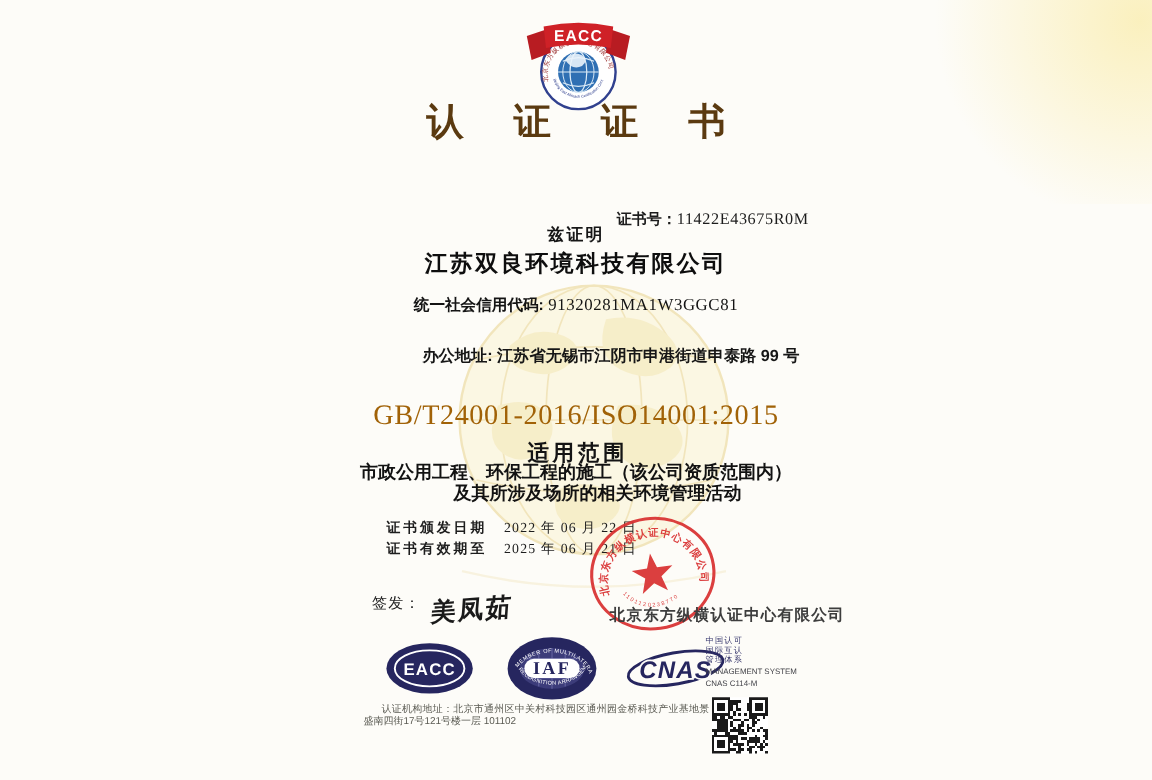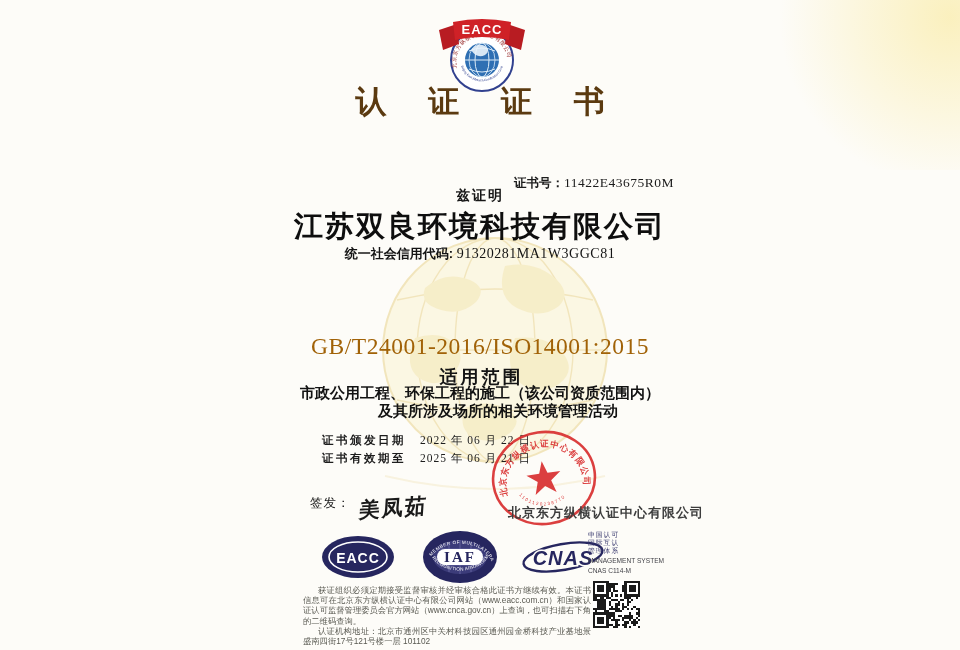--- a/index.html
+++ b/index.html
@@ -12,21 +12,21 @@
   #corner-glow{left:760px;top:0;width:200px;height:170px;
     background:radial-gradient(circle at 95% 10%, rgba(250,238,180,.85), rgba(250,238,180,0) 70%);}
 
   #title{top:81px;font-size:31px;font-weight:bold;letter-spacing:17px;text-indent:17px;
     color:#5b3a10;font-family:"Liberation Serif","DejaVu Serif",serif;}
   #certno{left:514px;top:147px;font-size:12.5px;color:#1c1c1c;margin-top:28px;}
   #certno .lbl{font-weight:bold;}
   #certno .val{font-family:"Liberation Serif",serif;font-size:13.5px;letter-spacing:.5px;}
 
   #certify{top:187px;font-size:14px;font-weight:bold;color:#161616;letter-spacing:2px;}
-  #company{top:207px;font-size:29px;font-weight:bold;color:#0e0e0e;letter-spacing:2px;}
+  #company{top:207px;font-size:19px;font-weight:bold;color:#0e0e0e;letter-spacing:2px;}
   #creditcode{top:245px;font-size:13px;color:#141414;}
   #creditcode .lbl{font-weight:bold;}
   #creditcode .val{font-family:"Liberation Serif",serif;font-size:14px;letter-spacing:.5px;}
 
   .addr{left:352px;font-size:13.5px;font-weight:bold;color:#161616;}
   #regaddr{top:271px;}
   #officeaddr{top:288px;}
 
   #stdhead{top:309px;font-size:17.5px;font-weight:bold;color:#101010;letter-spacing:4px;text-indent:4px;}
   #gbt{top:333px;font-size:23.5px;color:#a16207;letter-spacing:.5px;}
@@ -114,20 +114,23 @@
     <span class="lbl">证书号：</span><span class="val">11422E43675R0M</span>
   </div>
 
   <div id="certify" class="abs ctr">兹证明</div>
   <div id="company" class="abs ctr">江苏双良环境科技有限公司</div>
 
   <div id="creditcode" class="abs ctr">
     <span class="lbl">统一社会信用代码: </span><span class="val">91320281MA1W3GGC81</span>
   </div>
 
+  <div id="officeaddr" class="abs addr">
+    <span>办公地址: </span><span>江苏省无锡市江阴市申港街道申泰路 99 号</span>
+  </div>
 
   <div id="gbt" class="abs ctr serif">GB/T24001-2016/ISO14001:2015</div>
   <div id="scopehead" class="abs ctr">适用范围</div>
   <div id="scope1" class="abs ctr scopeline">市政公用工程、环保工程的施工（该公司资质范围内）</div>
   <div id="scope2" class="abs ctr scopeline">及其所涉及场所的相关环境管理活动</div>
 
   <div id="dates" class="abs">
     <div class="row">
       <span class="dlbl">证书颁发日期</span><span class="dval">2022 年 06 月 22 日</span>
     </div>
@@ -190,21 +193,20 @@
 
   <div id="cnastext" class="abs">
     <div class="cn">中国认可</div>
     <div class="cn">国际互认</div>
     <div class="cn">管理体系</div>
     <div class="en">MANAGEMENT SYSTEM</div>
     <div class="en">CNAS C114-M</div>
   </div>
 
   <div id="fineprint" class="abs">
-    <p>获证组织必须定期接受监督审核并经审核合格此证书方继续有效。本证书信息可在北京东方纵横认证中心有限公司网站（www.eacc.com.cn）和国家认证认可监督管理委员会官方网站（www.cnca.gov.cn）上查询，也可扫描右下角的二维码查询。</p>
     <p>认证机构地址：北京市通州区中关村科技园区通州园金桥科技产业基地景盛南四街17号121号楼一层 101102</p>
   </div>
 
   <svg id="qr" class="abs" style="left:593px;top:581px" width="47" height="47" viewBox="0 0 21 21" shape-rendering="crispEdges">
     <rect x="0" y="0" width="21" height="21" fill="#ffffff"></rect>
   <rect x="7" y="1" width="1" height="1" fill="#1a1a1a"></rect>
       <rect x="8" y="1" width="1" height="1" fill="#1a1a1a"></rect>
       <rect x="9" y="1" width="1" height="1" fill="#1a1a1a"></rect>
       <rect x="10" y="1" width="1" height="1" fill="#1a1a1a"></rect>
       <rect x="7" y="2" width="1" height="1" fill="#1a1a1a"></rect>

